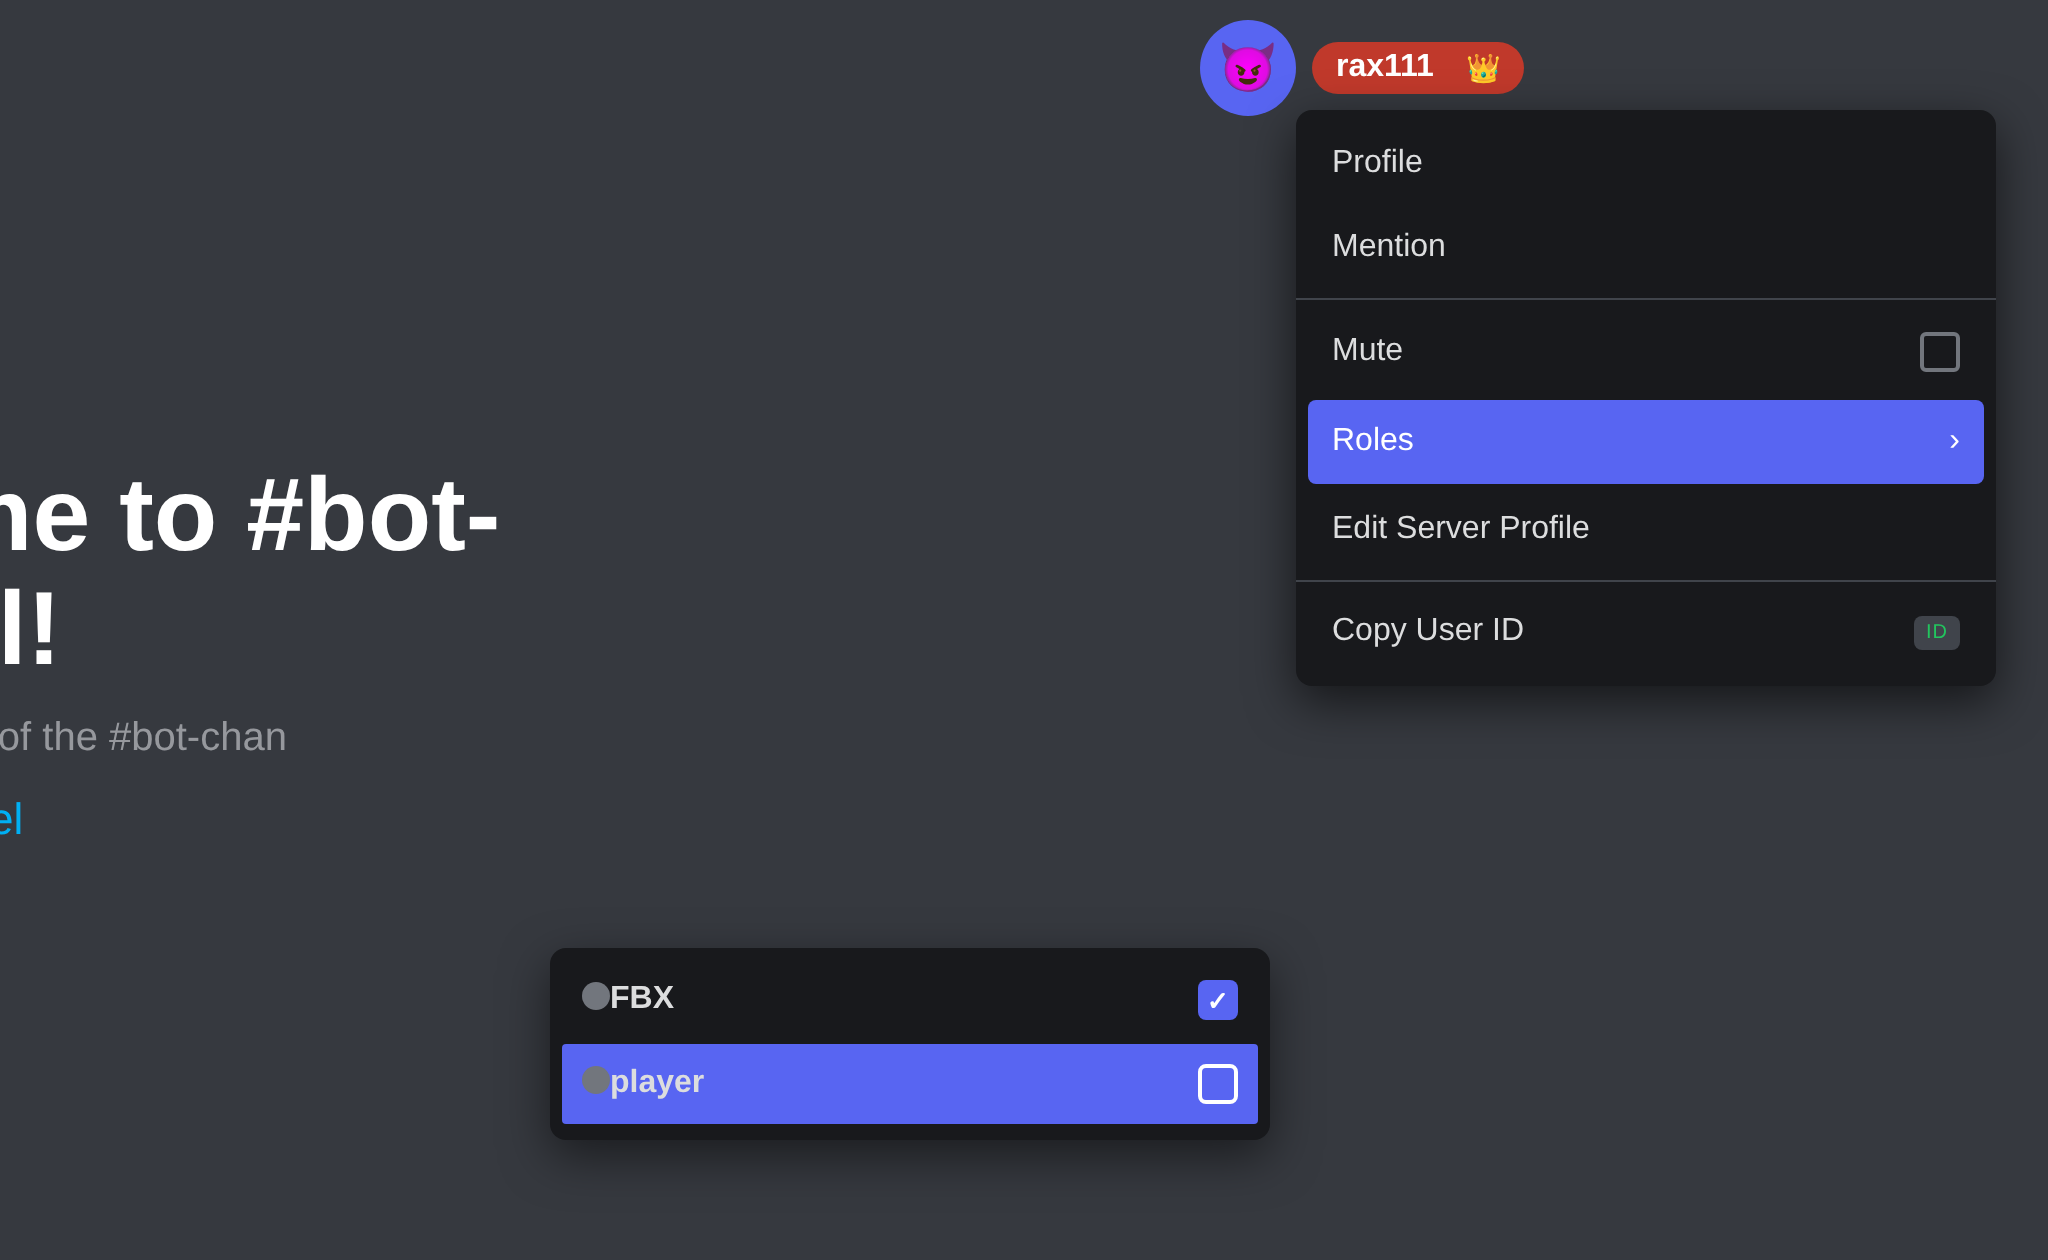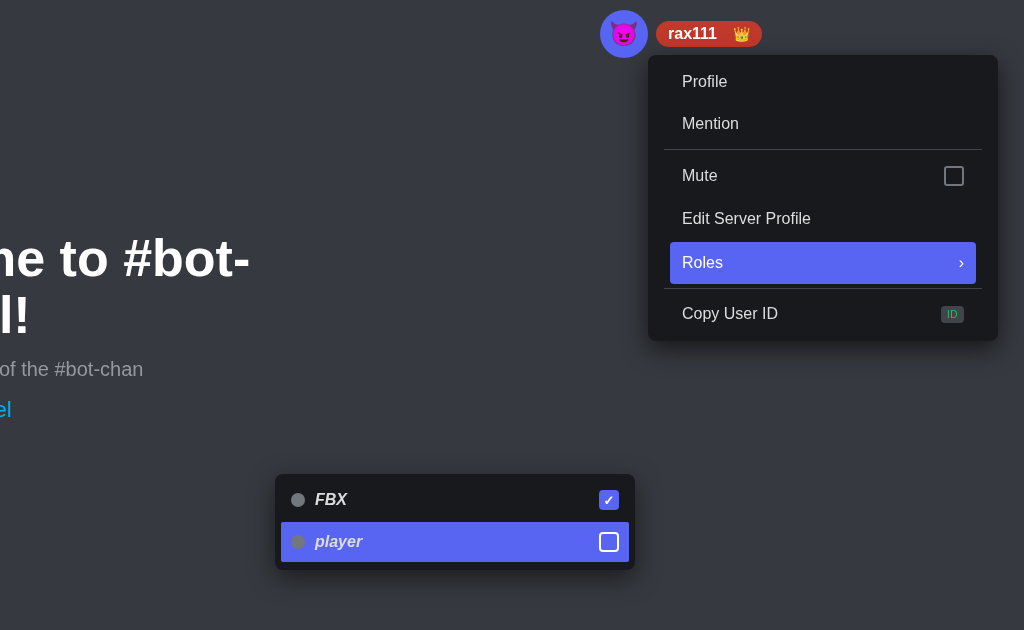--- a/index.html
+++ b/index.html
@@ -71,23 +71,20 @@
 
     .roles-item.active {
       background: #5865f2;
       border-radius: 2px;
       margin: 2px 6px;
       padding: 10px 10px;
     }
 
     .roles-item .role-left {
       display: flex;
-      align-items: center;
-      gap: 10px;
-      font-style: italic;
     }
 
     .role-dot {
       width: 14px;
       height: 14px;
       border-radius: 50%;
       background: #72767d;
       flex-shrink: 0;
     }
 
@@ -172,21 +169,21 @@
     }
 
     
     .context-menu {
       position: absolute;
       top: 55px;
       left: 648px;
       width: 350px;
       background: #18191c;
       border-radius: 8px;
-      padding: 6px 16px;
+      padding: 6px 0;
       box-shadow: 0 8px 24px rgba(0,0,0,0.6);
     }
 
     .menu-item {
       display: flex;
       align-items: center;
       justify-content: space-between;
       padding: 12px 18px;
       color: #dcddde;
       font-size: 16px;
@@ -272,31 +269,31 @@
   <div class="divider"></div>
 
   <div class="menu-item">
     <span>Mute</span>
     <div class="item-right">
       <div class="checkbox-menu"></div>
     </div>
   </div>
 
 
-  <div class="menu-item">
-    <span>Edit Server Profile</span>
-  </div>
-
   <div class="menu-item active-item">
     <span>Roles</span>
     <div class="item-right">
       <span class="chevron-right">›</span>
     </div>
   </div>
 
+  <div class="menu-item">
+    <span>Edit Server Profile</span>
+  </div>
+
   <div class="divider"></div>
 
   <div class="menu-item">
     <span>Copy User ID</span>
     <div class="item-right">
       <span class="id-badge">ID</span>
     </div>
   </div>
 </div>
 

